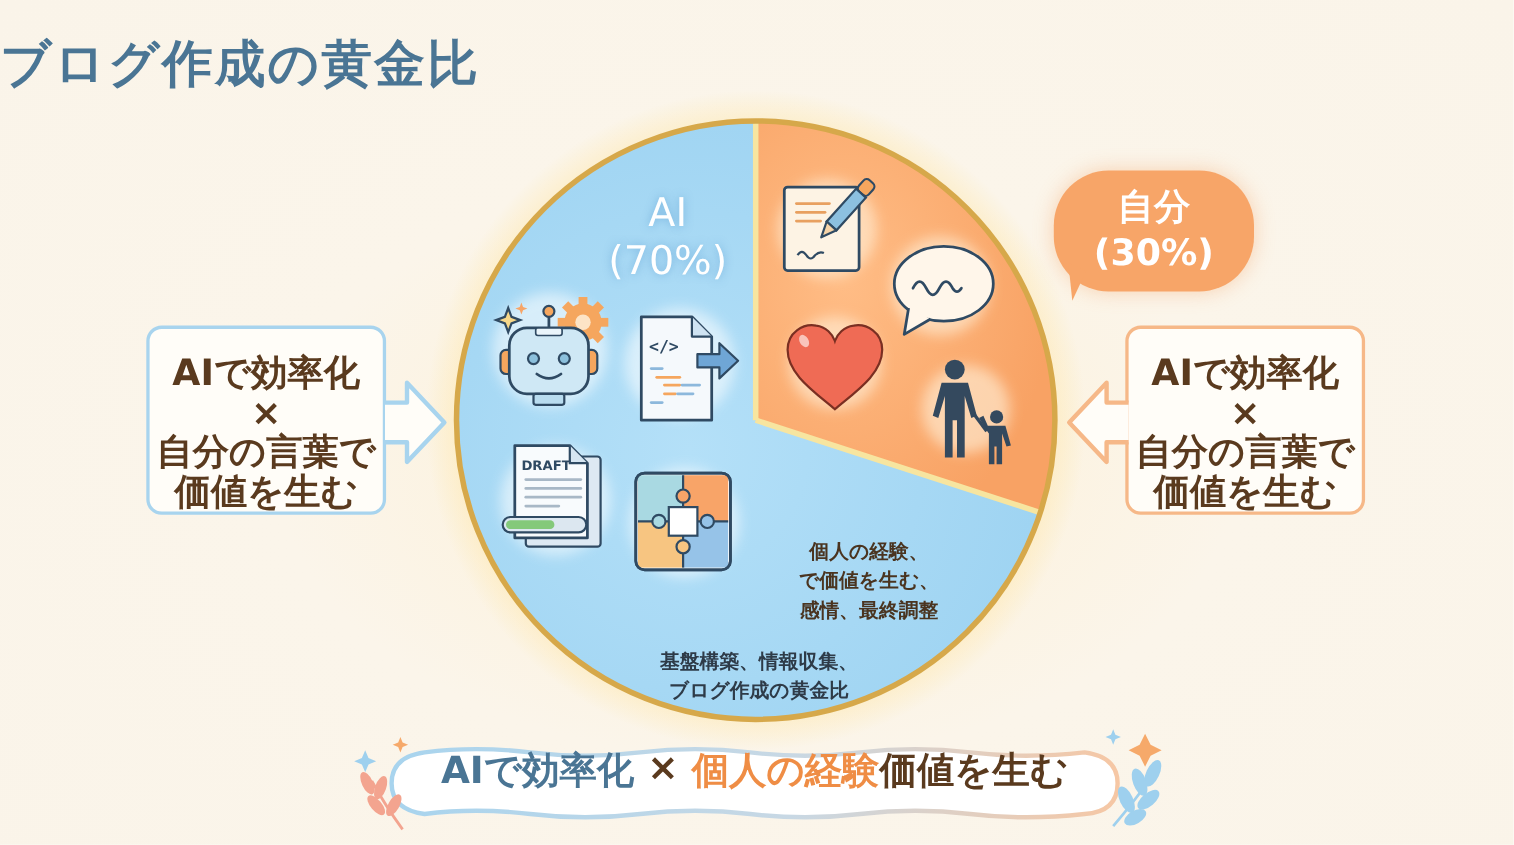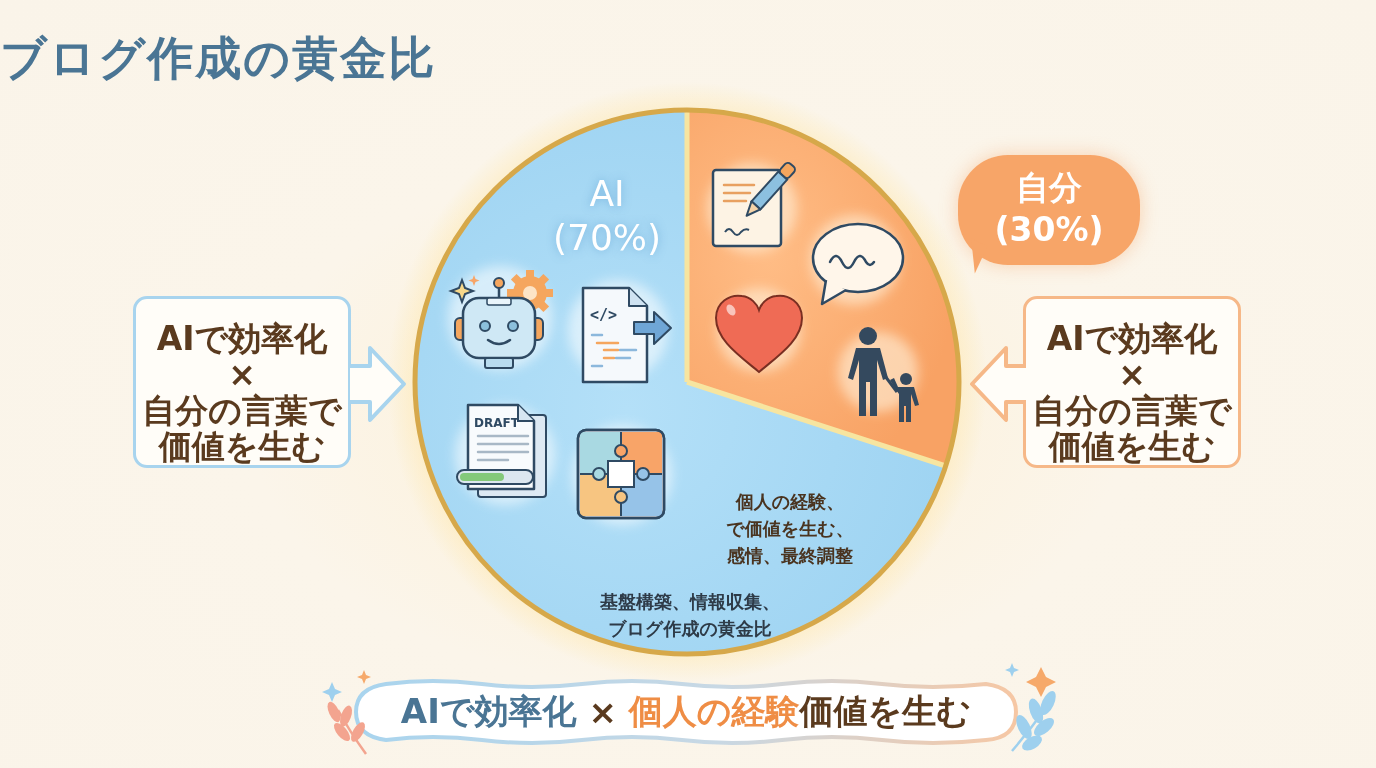--- a/index.html
+++ b/index.html
@@ -51,21 +51,21 @@
   }
   .desc.self { left: 690px; top: 452px; width: 200px; color: #4a3420; }
   .desc.ai { left: 570px; top: 552px; width: 240px; color: #2e3b48; }
 
   .banner {
     position: absolute; left: 352px; top: 678px; width: 668px; height: 68px;
   }
   .banner svg { position: absolute; left: 0; top: 0; }
   .banner .txt {
     position: absolute; left: 0; top: 0; width: 668px; height: 68px;
-    display: flex; align-items: center; justify-content: center;
+    display: flex; align-items: flex-start; justify-content: center;
     font-size: 34px; font-weight: bold; white-space: nowrap;
   }
   .c-blue { color: #4a7594; }
   .c-brown { color: #5a3a1e; }
   .c-orange { color: #ef8d45; }
   .deco { position: absolute; }
 </style>
 </head>
 <body>
 

